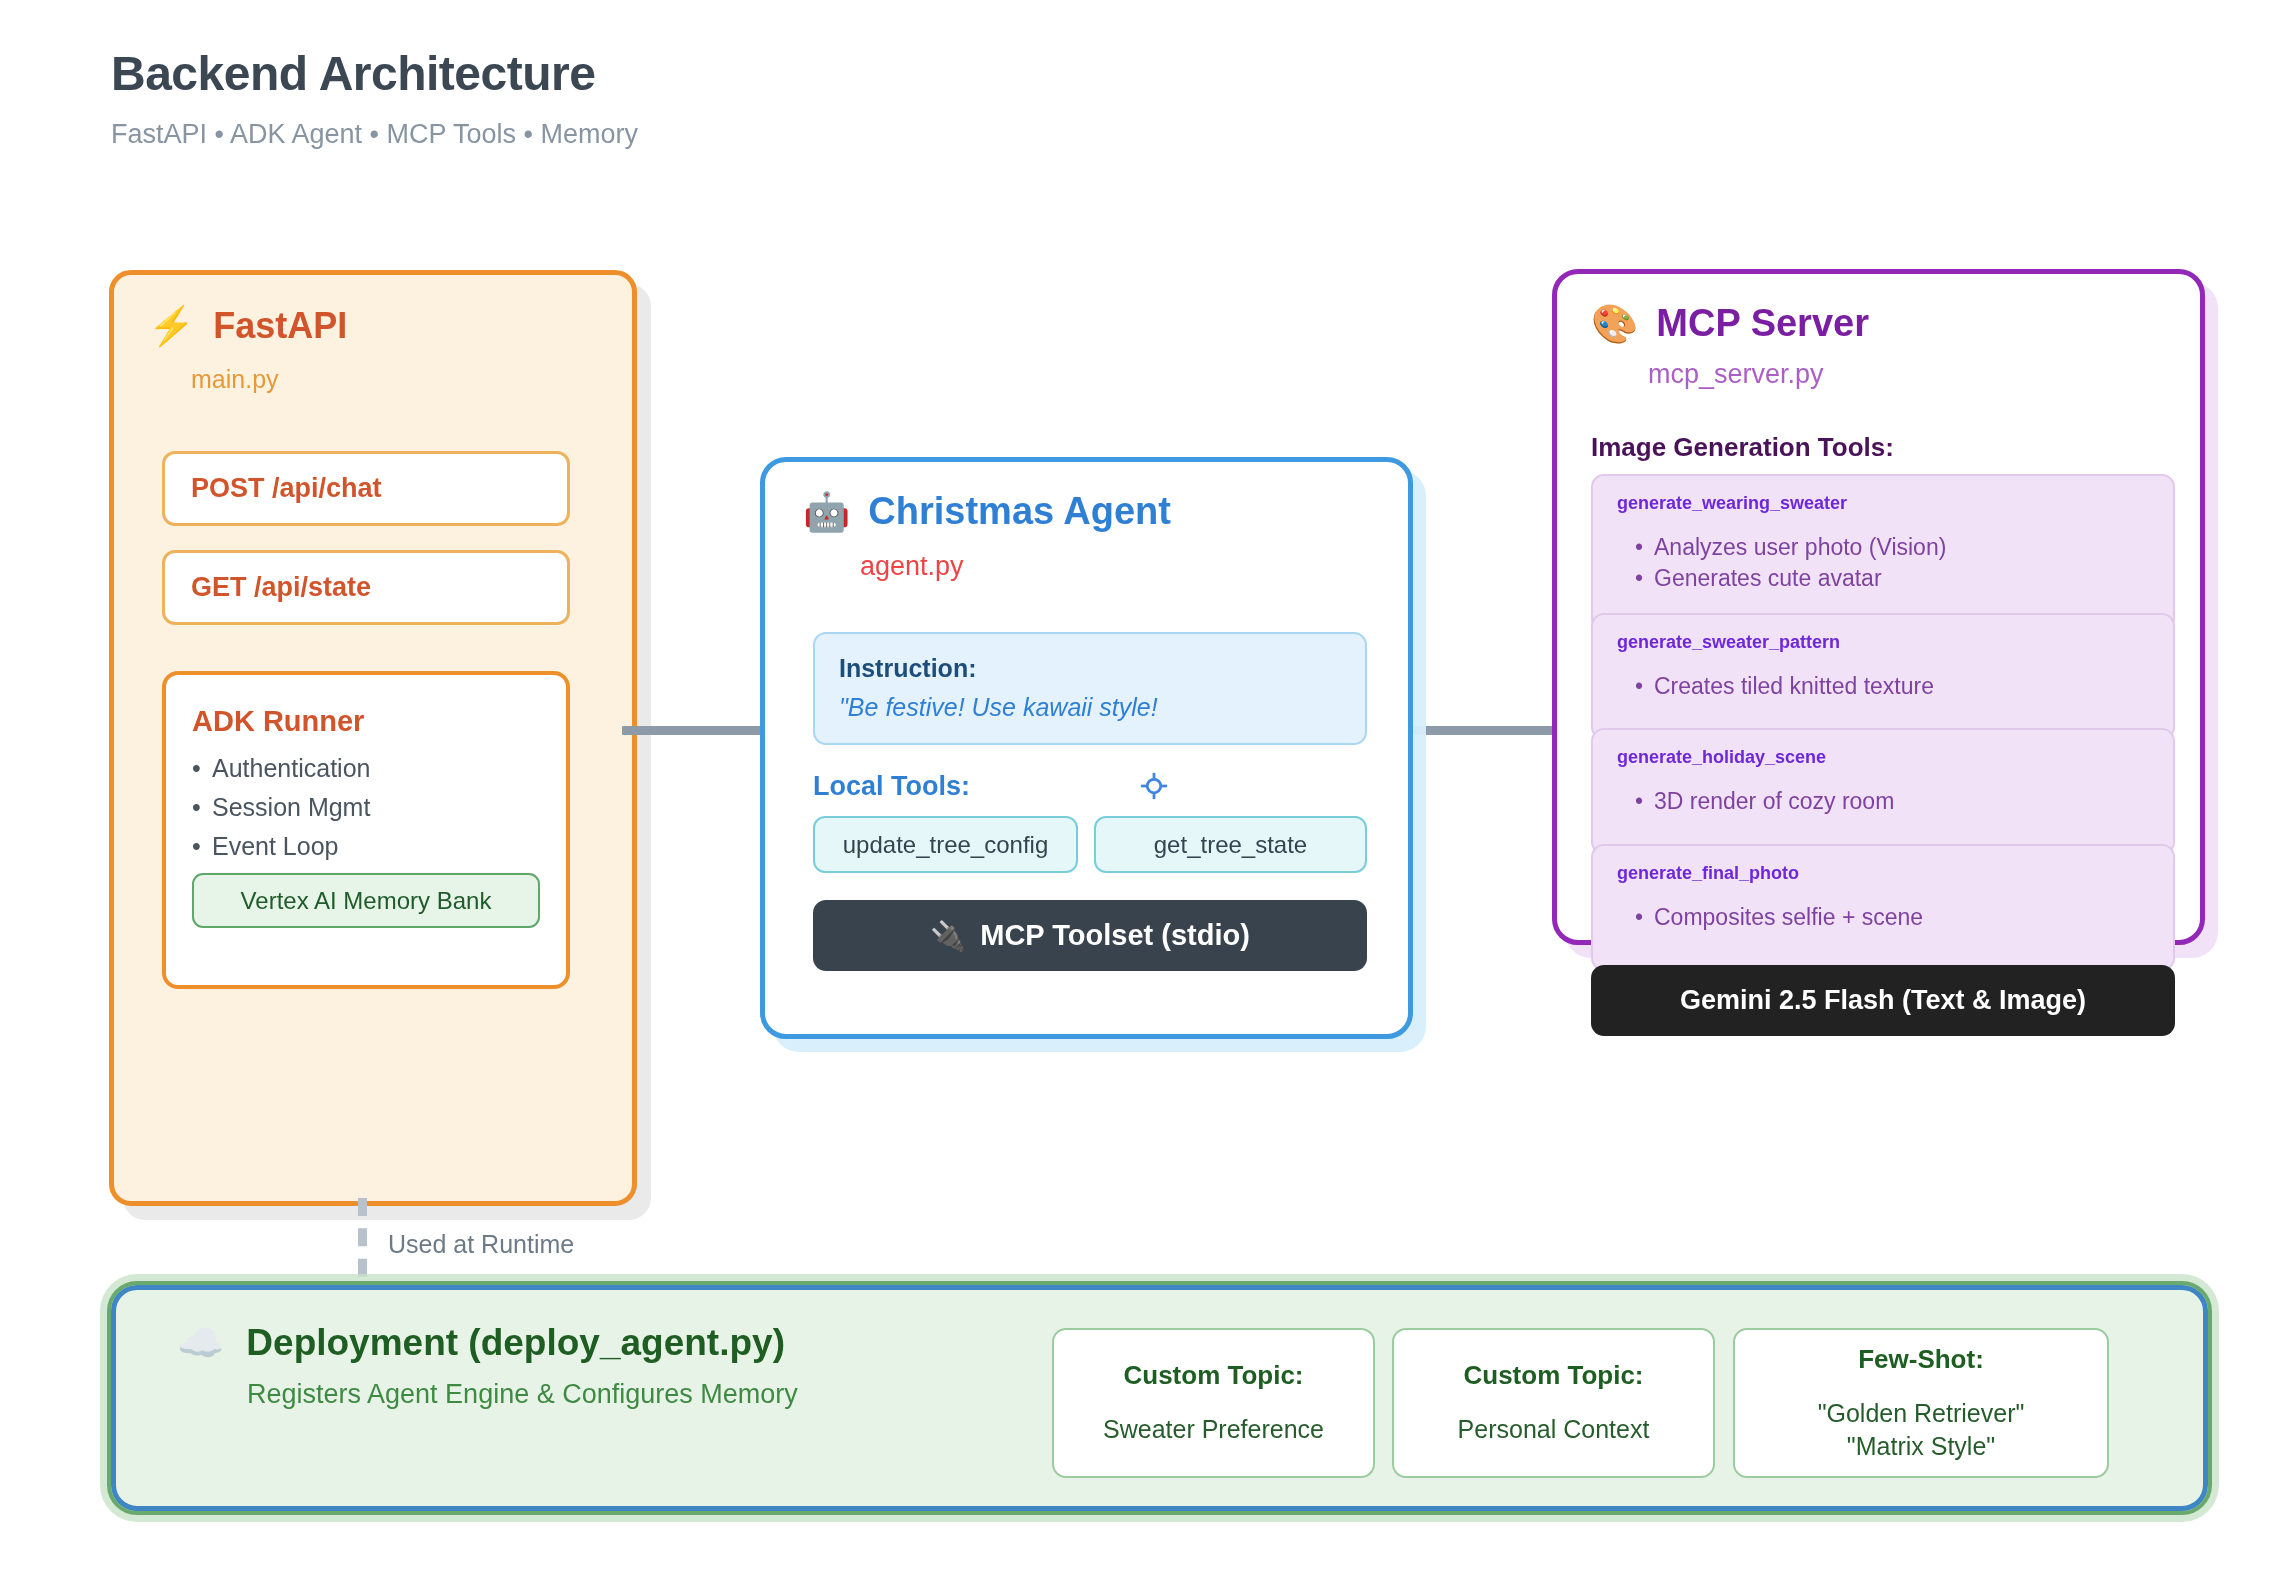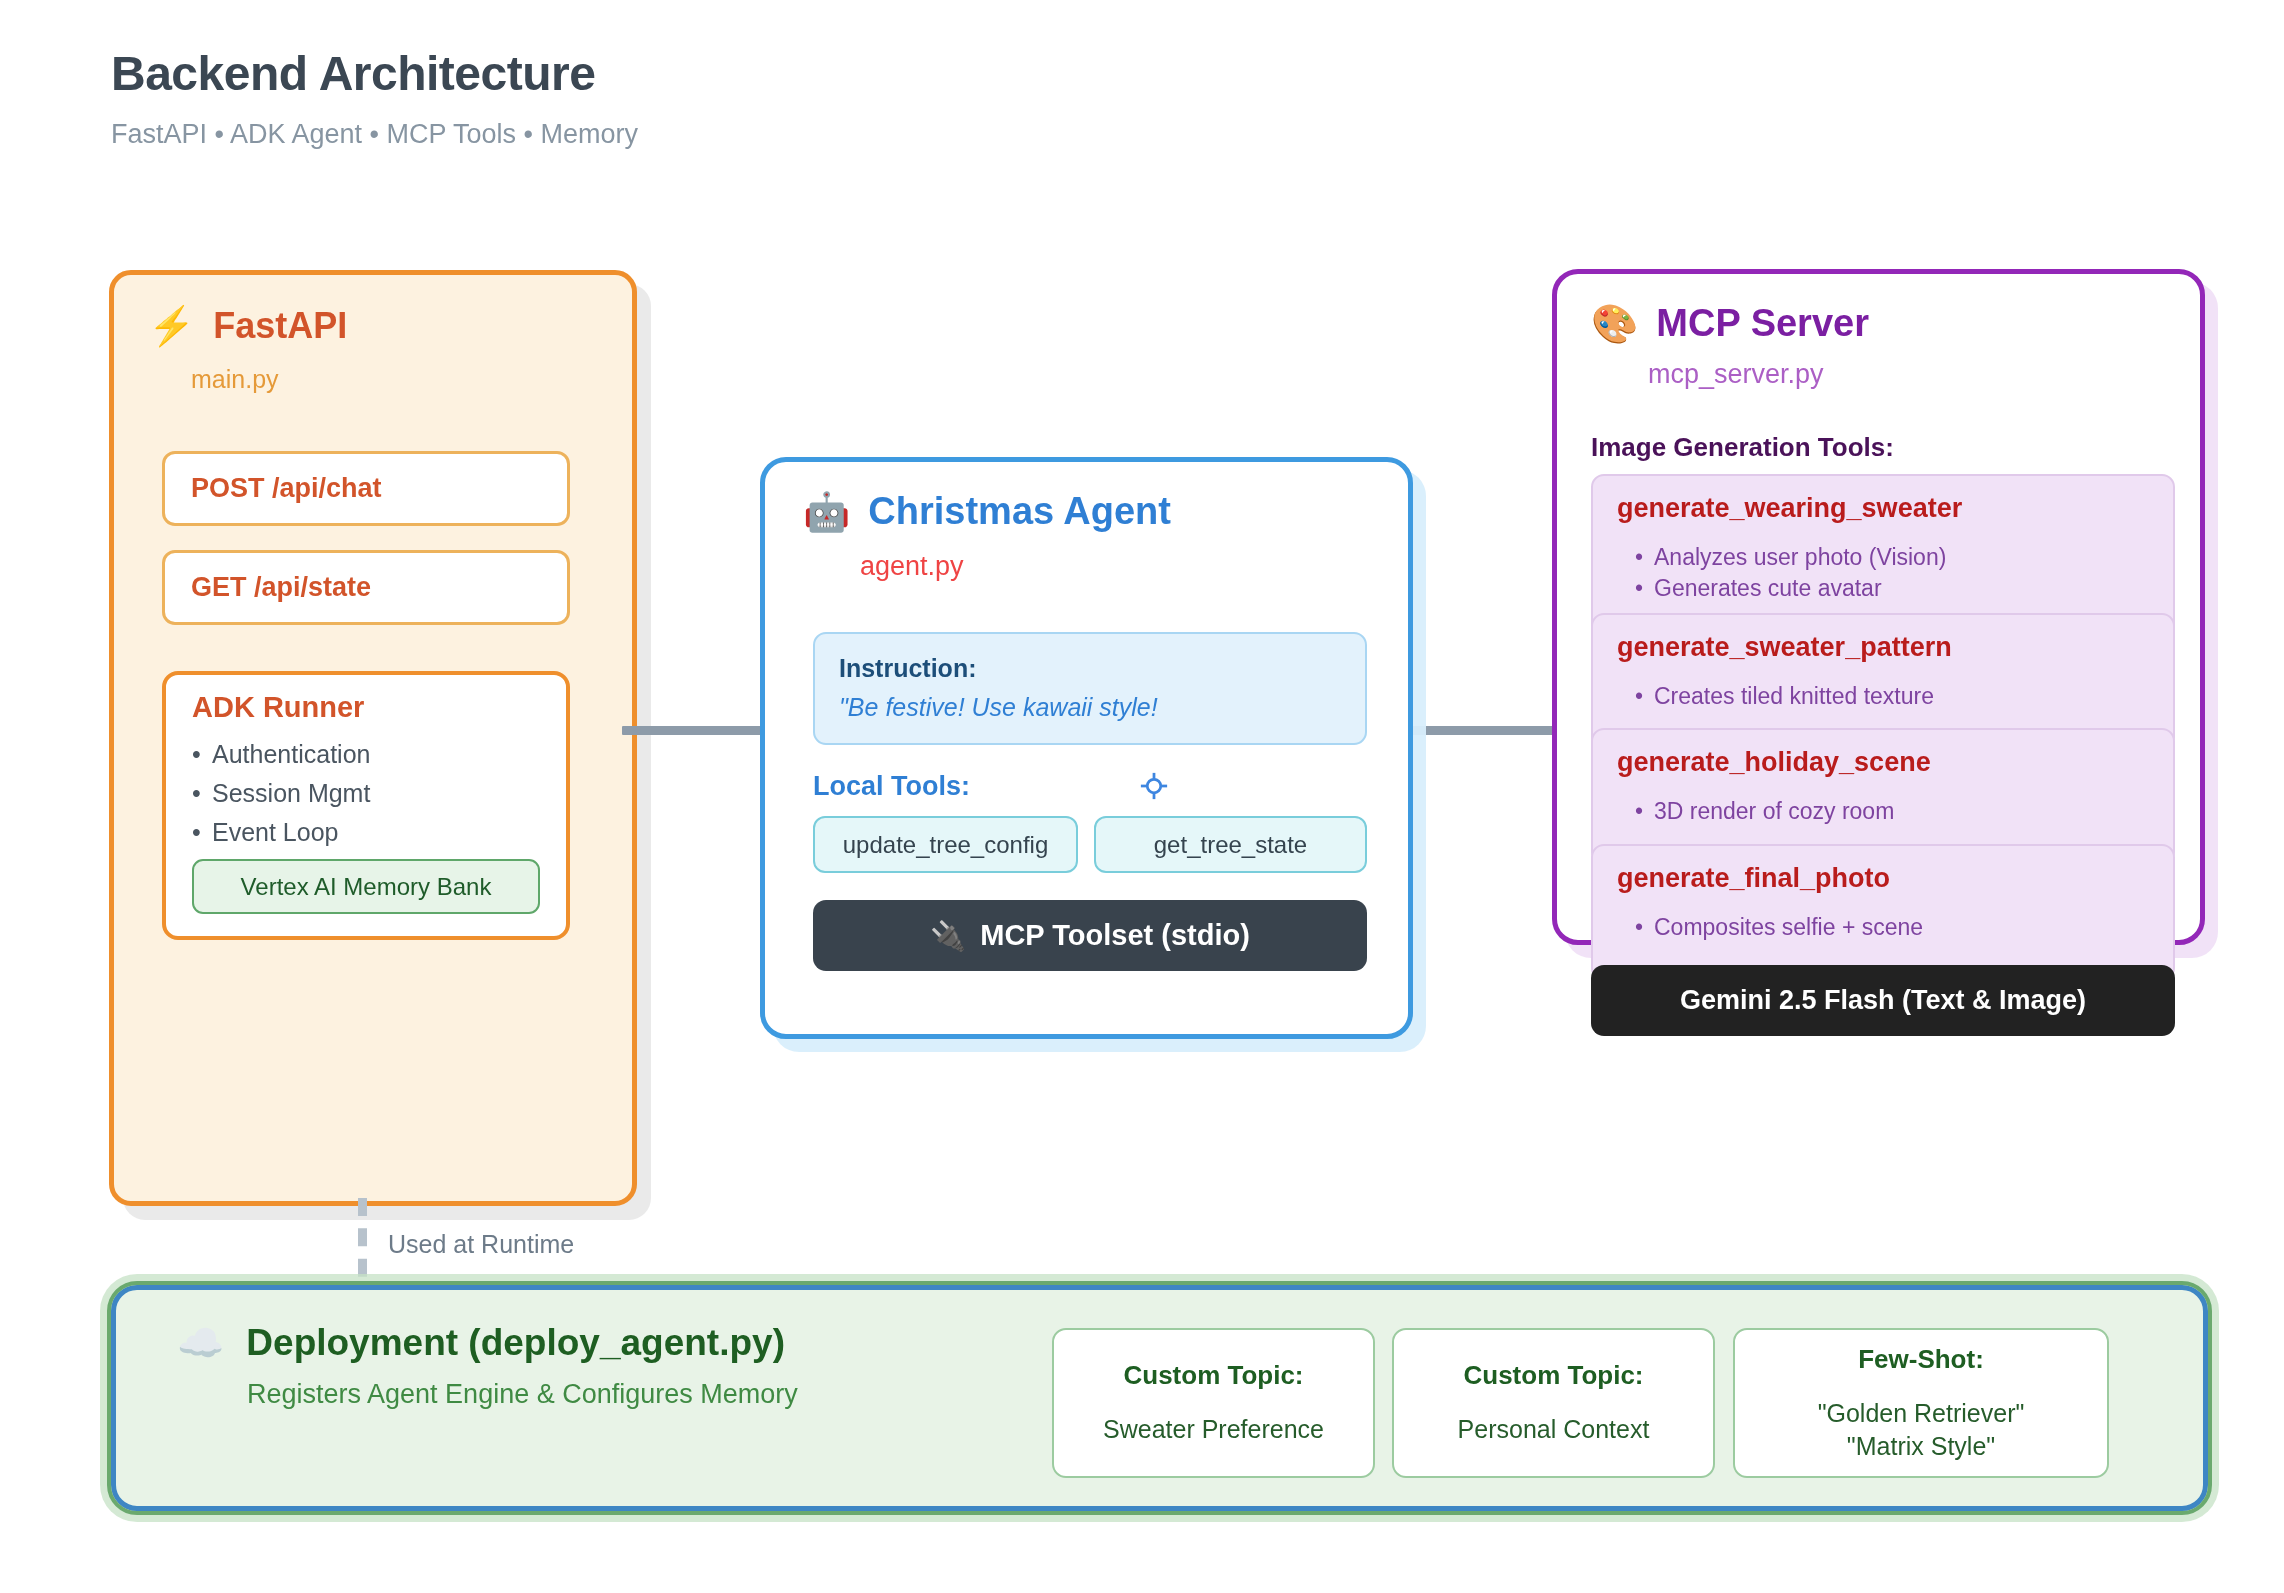--- a/index.html
+++ b/index.html
@@ -43,23 +43,23 @@
     position: absolute; left: 48px; width: 408px; height: 75px;
     background: #ffffff; border: 3px solid #edb25b; border-radius: 13px;
     display: flex; align-items: center; padding-left: 26px;
     box-sizing: border-box;
     font-size: 27px; font-weight: bold; color: #d2542a;
   }
   #endpoint-0 { top: 176px; }
   #endpoint-1 { top: 275px; }
 
   #adk-runner {
-    position: absolute; left: 48px; top: 396px; width: 408px; height: 269px;
+    position: absolute; left: 48px; top: 396px; width: 408px; height: 318px;
     background: #ffffff; border: 4px solid #ef8f2c; border-radius: 16px;
-    box-sizing: border-box; padding: 16px 26px 0 26px;
+    box-sizing: border-box; padding: 30px 26px 0 26px;
   }
   #adk-title { font-size: 29px; font-weight: bold; color: #d2542a; }
   #adk-list { list-style: none; margin: 16px 0 0 0; padding: 0; }
   #adk-list li {
     font-size: 25px; color: #4a5560; margin-bottom: 10px; padding-left: 20px;
     position: relative;
   }
   #adk-list li::before {
     content: "\2022"; position: absolute; left: 0; color: #4a5560;
   }
@@ -125,21 +125,21 @@
   #mcp-tools-label {
     position: absolute; left: 34px; top: 158px;
     font-size: 26px; font-weight: bold; color: #4a1259;
   }
   .mcp-tool {
     position: absolute; left: 34px; width: 584px;
     background: #f1e2f7; border: 2px solid #e0c9ea; border-radius: 13px;
     box-sizing: border-box; padding: 17px 24px 18px 24px;
   }
   .mcp-tool-name {
-    font-size: 27px; font-weight: bold; color: #b91c1c; margin-bottom: 7px;
+    font-size: 18px; font-weight: bold; color: #6d28d9; margin-bottom: 7px;
   }
   .mcp-tool-bullets { list-style: none; margin: 18px; padding: 0; }
   .mcp-tool-bullets li {
     font-size: 23px; color: #7e43a0; position: relative; padding-left: 19px;
     line-height: 1.35;
   }
   .mcp-tool-bullets li::before {
     content: "\2022"; position: absolute; left: 0;
   }
   #mcp-tool-0 { top: 200px; }

